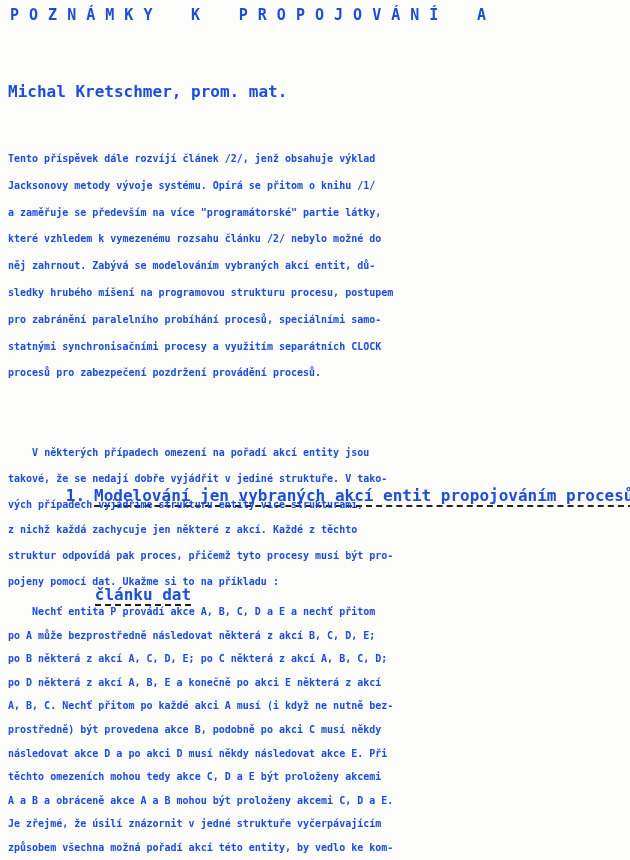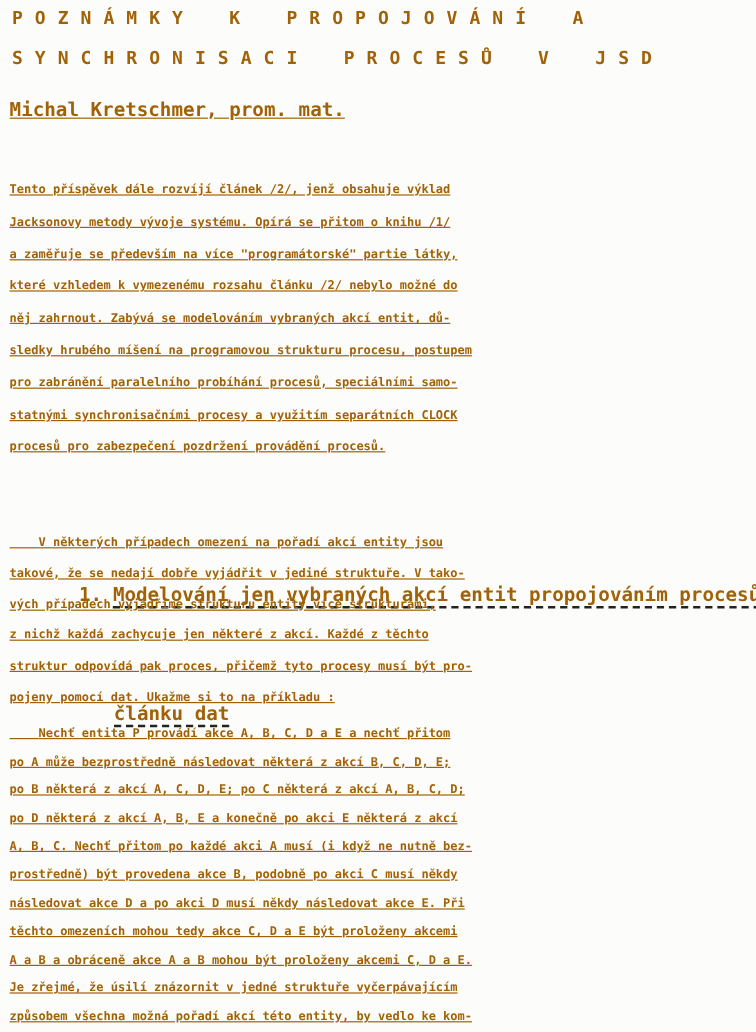--- a/index.html
+++ b/index.html
@@ -6,29 +6,28 @@
     margin: 0;
     padding: 0;
     background: #e8e8e4;
   }
   .page {
     position: relative;
     width: 630px;
     height: 860px;
     margin: 0;
     background: #fcfcfa;
-    color: #a16207;
+    color: #1d4ed8;
     font-family: "DejaVu Sans Mono", "Liberation Mono", monospace;
     font-weight: 700;
     overflow: hidden;
   }
   .block {
     position: absolute;
     white-space: pre-wrap;
-    text-decoration: underline;
   }
   .title-line {
     position: absolute;
     white-space: pre;
     font-size: 15px;
     line-height: 20px;
     letter-spacing: 0.5px;
   }
   #title-line-1 { left: 10px; top: 5px; }
   #title-line-2 { left: 10px; top: 38px; }
@@ -55,21 +54,20 @@
     line-height: 19px;
   }
 </style>
 </head>
 <body>
 
 <div class="page">
 
   <div class="title-line" id="title-line-1">P O Z N Á M K Y    K    P R O P O J O V Á N Í    A</div>
 
-  <div class="title-line" id="title-line-2">S Y N C H R O N I S A C I    P R O C E S Ů    V    J S D</div>
 
   <div class="block" id="author">Michal Kretschmer, prom. mat.</div>
 
   <div class="block para" id="paragraph-intro">Tento příspěvek dále rozvíjí článek /2/, jenž obsahuje výklad
 Jacksonovy metody vývoje systému. Opírá se přitom o knihu /1/
 a zaměřuje se především na více "programátorské" partie látky,
 které vzhledem k vymezenému rozsahu článku /2/ nebylo možné do
 něj zahrnout. Zabývá se modelováním vybraných akcí entit, dů-
 sledky hrubého míšení na programovou strukturu procesu, postupem
 pro zabránění paralelního probíhání procesů, speciálními samo-

